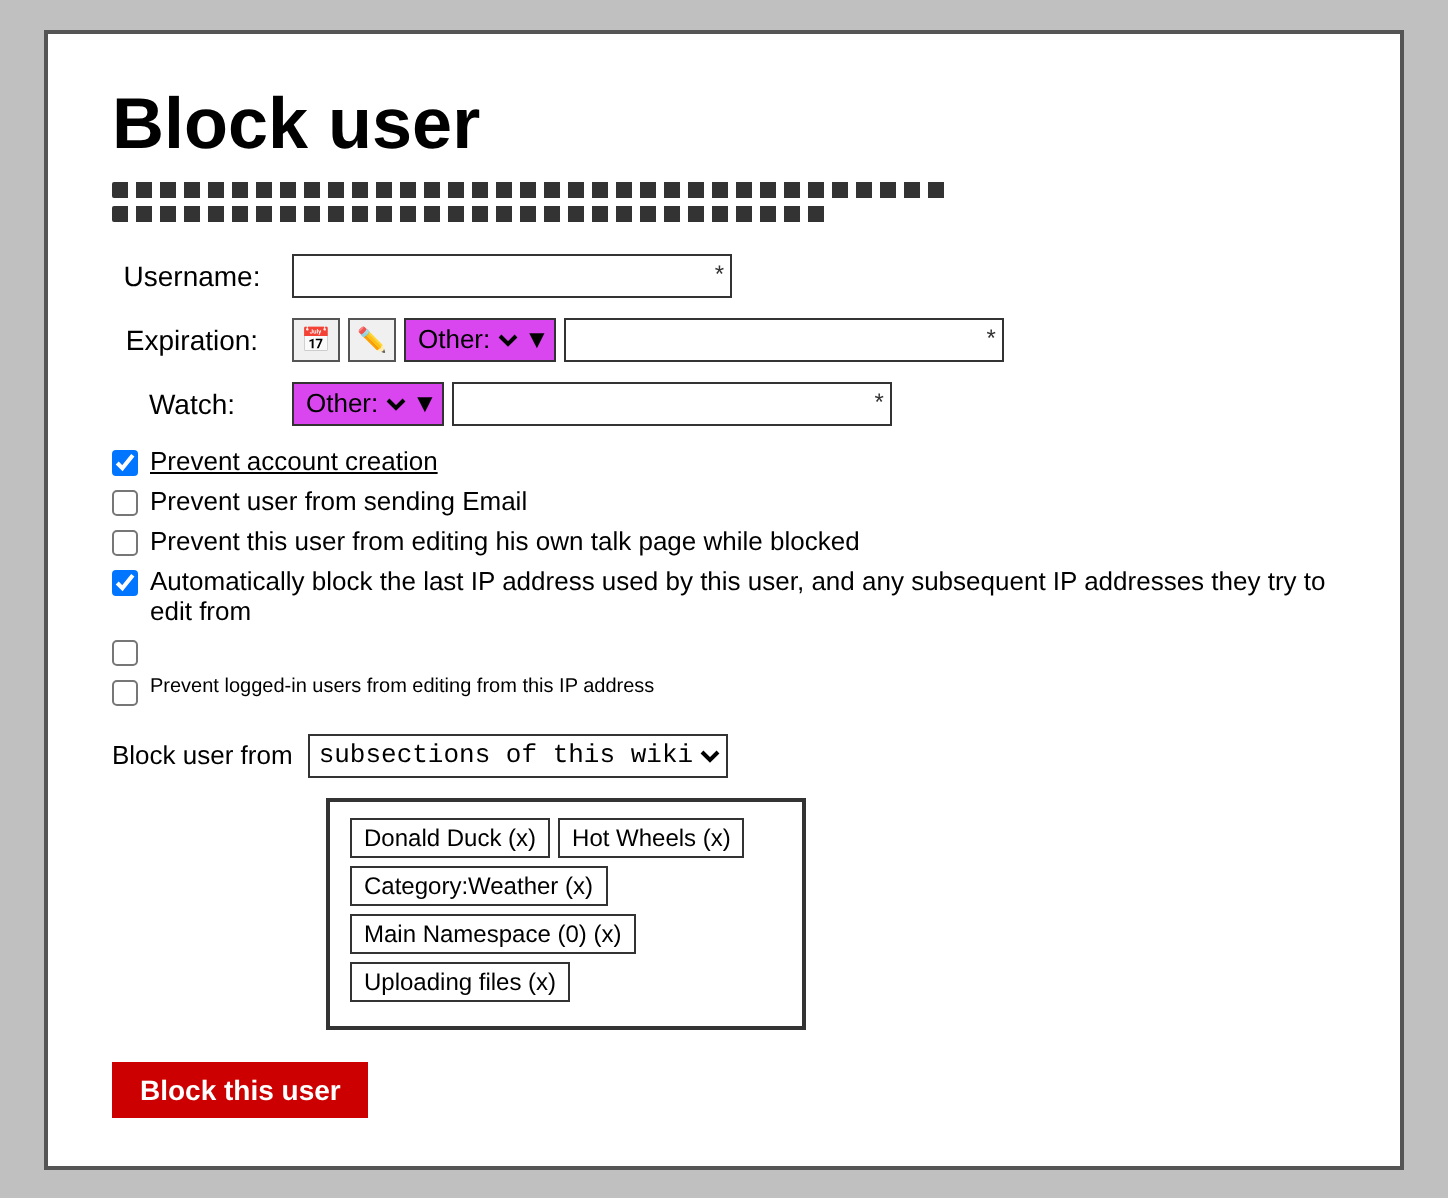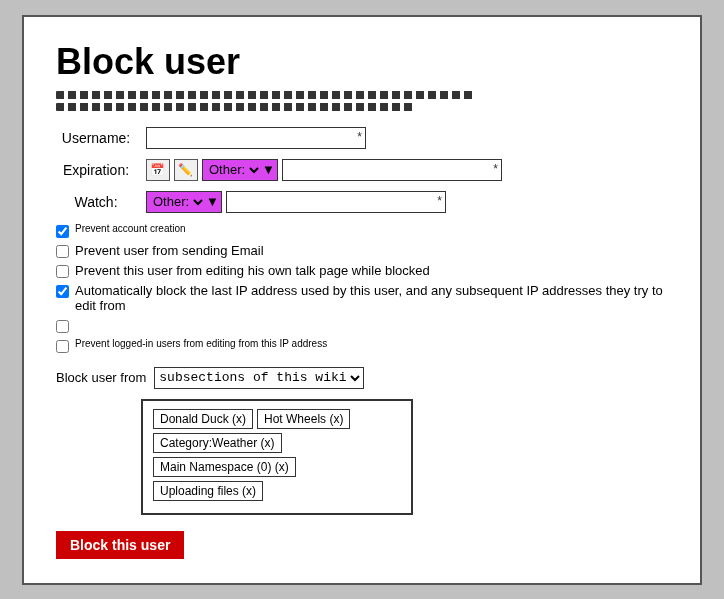--- a/index.html
+++ b/index.html
@@ -130,22 +130,22 @@
       border: 1px solid #333;
       height: 22px;
       font-size: 13px;
       background: #fff;
       font-family: Liberation Mono, monospace;
     }
 
     .tags-container {
       border: 2px solid #333;
       padding: 8px 10px;
-      width: 272px;
-      margin-left: 85px;
+      width: 240px;
+      margin-left: 107px;
       margin-bottom: 16px;
     }
     .tag-row {
       display: flex;
       flex-wrap: wrap;
       gap: 4px;
       margin-bottom: 4px;
     }
     .tag {
       border: 1px solid #333;
@@ -215,21 +215,21 @@
       <div class="input-with-marker">
         <input type="text" style="">
         <span class="marker">*</span>
       </div>
     </div>
   </div>
 
   <div class="checkboxes-section" id="checkboxes-container">
   <div class="checkbox-row">
         <input type="checkbox" id="cb1" checked="" style="">
-        <label for="cb1" style="font-size: 10px;">Prevent account creation</label>
+        <label for="cb1" style="font-size: 13px; text-decoration: underline;">Prevent account creation</label>
       </div>
       <div class="checkbox-row">
         <input type="checkbox" id="cb2" style="">
         <label for="cb2" style="font-size: 13px;">Prevent user from sending Email</label>
       </div>
       <div class="checkbox-row">
         <input type="checkbox" id="cb3" style="">
         <label for="cb3" style="font-size: 13px;">Prevent this user from editing his own talk page while blocked</label>
       </div>
       <div class="checkbox-row">

